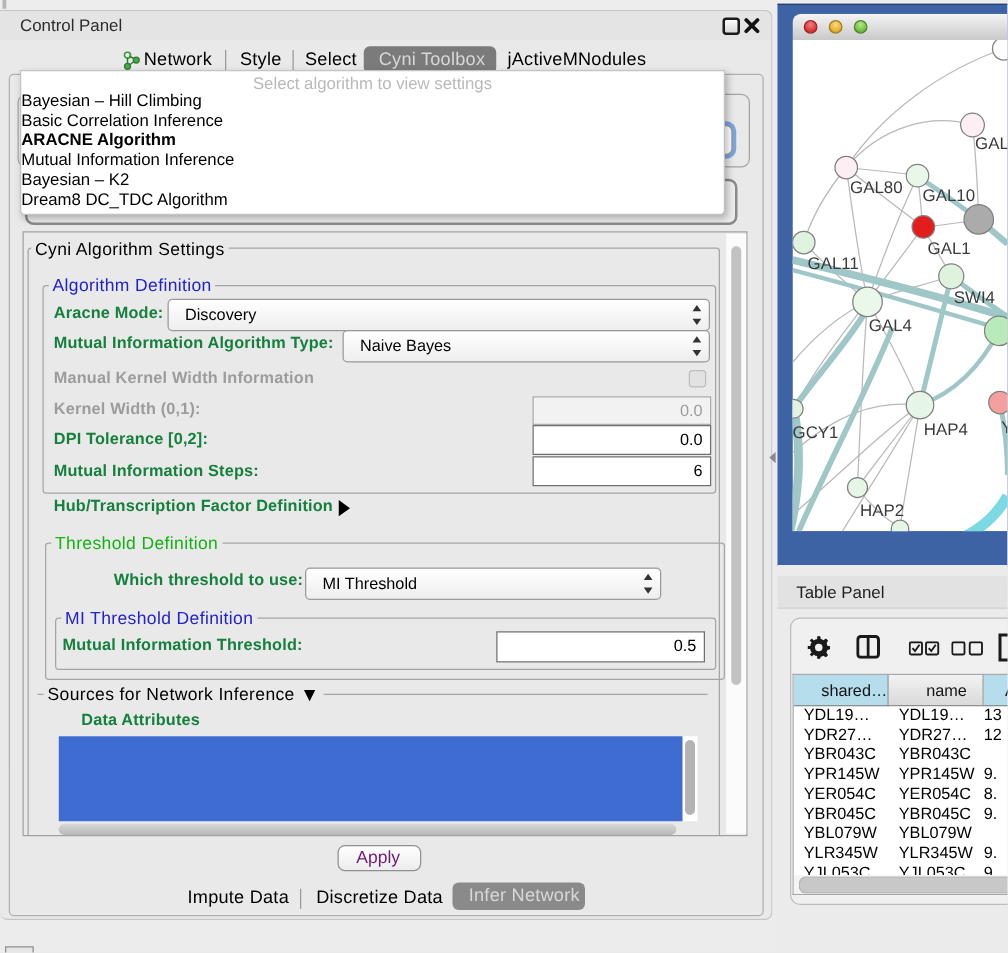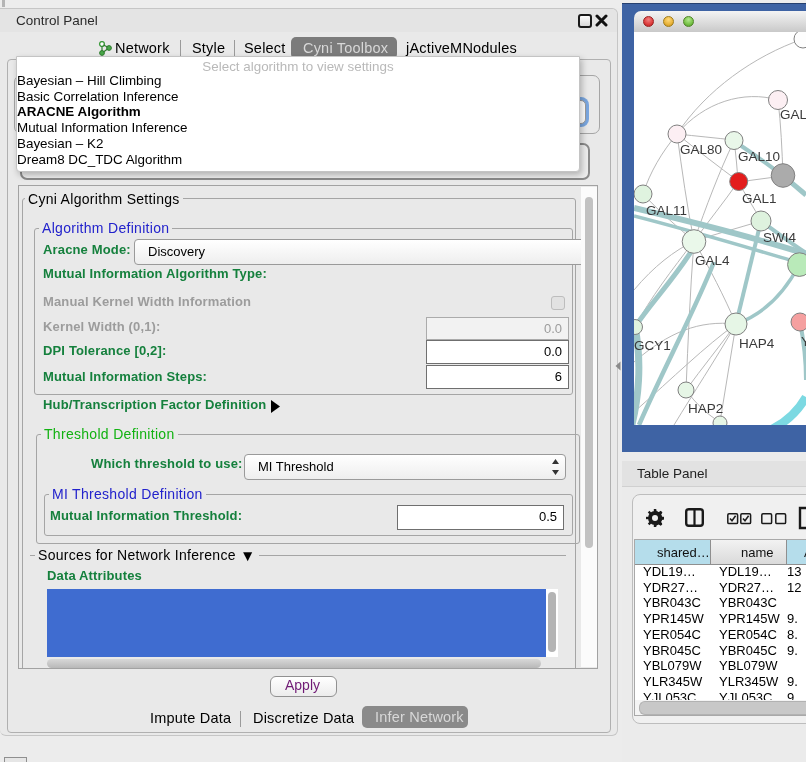--- a/index.html
+++ b/index.html
@@ -2,21 +2,21 @@
 <html><head>
 <meta charset="utf-8">
 <style>
 html,body{margin:0;padding:0;}
 body{width:806px;height:762px;background:#ececec;font-family:"Liberation Sans",sans-serif;position:relative;overflow:hidden;}
 .abs{position:absolute;white-space:nowrap;}
 .b{font-weight:bold;}
 
 .grouptitle{font-size:14px;letter-spacing:0.3px;background:#e9e9e9;padding:0 3px;line-height:14px;}
 .gbox{position:absolute;border:1px solid #a5a5a5;border-radius:3px;}
-.combo{position:absolute;border:1px solid #9a9a9a;border-radius:4px;background:linear-gradient(#ffffff,#eeeeee);font-size:13px;color:#000;padding-left:37px;}
+.combo{position:absolute;border:1px solid #9a9a9a;border-radius:4px;background:linear-gradient(#ffffff,#eeeeee);font-size:13px;color:#000;}
 .combo .ct{position:absolute;left:13px;top:4px;}
 .combo .st{position:absolute;right:5px;top:2px;width:9px;}
 .field{position:absolute;border:1px solid #6f6f6f;background:#fff;font-size:13px;text-align:right;}
 .field .v{position:absolute;right:6px;top:3px;}
 .lbl{position:absolute;font-size:13px;letter-spacing:0.15px;font-weight:bold;color:#15803d;white-space:nowrap;}
 .gray{color:#9c9c9c !important;}
 </style>
 </head>
 <body>
 
@@ -68,20 +68,26 @@
 
     <div class="lbl" style="left:43px;top:55px;">Aracne Mode:</div>
     <div class="combo" style="left:134px;top:52px;width:432px;height:24px;">
       <span class="ct">Discovery</span>
       <svg class="st" width="9" height="18" viewBox="0 0 9 18" style="top:3px;">
           <path d="M4.5 1 L8 6 L1 6 Z M4.5 17 L8 12 L1 12 Z" fill="#333"></path>
         </svg>
     </div>
 
     <div class="lbl" style="left:43px;top:79px;">Mutual Information Algorithm Type:</div>
+    <div class="combo" style="left:274px;top:77px;width:292px;height:24px;">
+      <span class="ct">Naive Bayes</span>
+      <svg class="st" width="9" height="18" viewBox="0 0 9 18" style="top:3px;">
+          <path d="M4.5 1 L8 6 L1 6 Z M4.5 17 L8 12 L1 12 Z" fill="#333"></path>
+        </svg>
+    </div>
 
     <div class="lbl gray" style="left:43px;top:107px;">Manual Kernel Width Information</div>
     <div class="abs" style="left:551px;top:109px;width:12px;height:12px;border:1px solid #bdbdbd;border-radius:3px;background:#e2e2e2;"></div>
 
     <div class="lbl gray" style="left:43px;top:132px;">Kernel Width (0,1):</div>
     <div class="field" style="left:426px;top:130px;width:141px;height:21px;border-color:#ababab;background:#f2f2f2;">
         <span class="v gray">0.0</span>
       </div>
 
     <div class="lbl" style="left:43px;top:156px;">DPI Tolerance [0,2]:</div>
@@ -114,21 +120,21 @@
     <div class="abs grouptitle" style="left:49px;top:300px;color:#2222cc;">MI Threshold Definition</div>
 
     <div class="lbl" style="left:50px;top:321px;">Mutual Information Threshold:</div>
     <div class="field" style="left:397px;top:318px;width:165px;height:23px;">
         <span class="v">0.5</span>
       </div>
 
     <div class="abs" style="left:30px;top:368px;width:536px;height:1px;background:#a5a5a5;"></div>
     <div class="abs grouptitle" style="left:35px;top:361px;color:#000;">Sources for Network Inference <span style="font-size:15.5px;vertical-align:-1px;">▼</span></div>
 
-    <div class="lbl" style="left:47px;top:381px;">Data Attributes</div>
+    <div class="lbl" style="left:65px;top:381px;">Data Attributes</div>
 
     <div class="abs" style="left:47px;top:402px;width:511px;height:68px;background:#fff;"></div>
     <div class="abs" style="left:47px;top:402px;width:499px;height:68px;background:#3f6cd0;"></div>
     <div class="abs" style="left:548px;top:405px;width:8px;height:60px;background:#b4b4b4;border-radius:4px;"></div>
 
     <div class="abs" style="left:47px;top:472px;width:494px;height:9px;background:linear-gradient(#d8d8d8,#b8b8b8);border-radius:5px;"></div>
   </div>
 
   <div class="abs" style="left:581px;top:178px;width:16px;height:480px;background:#fbfbfb;"></div>
   <div class="abs" style="left:585px;top:188px;width:8px;height:351px;background:#c2c2c2;border-radius:4px;"></div>

